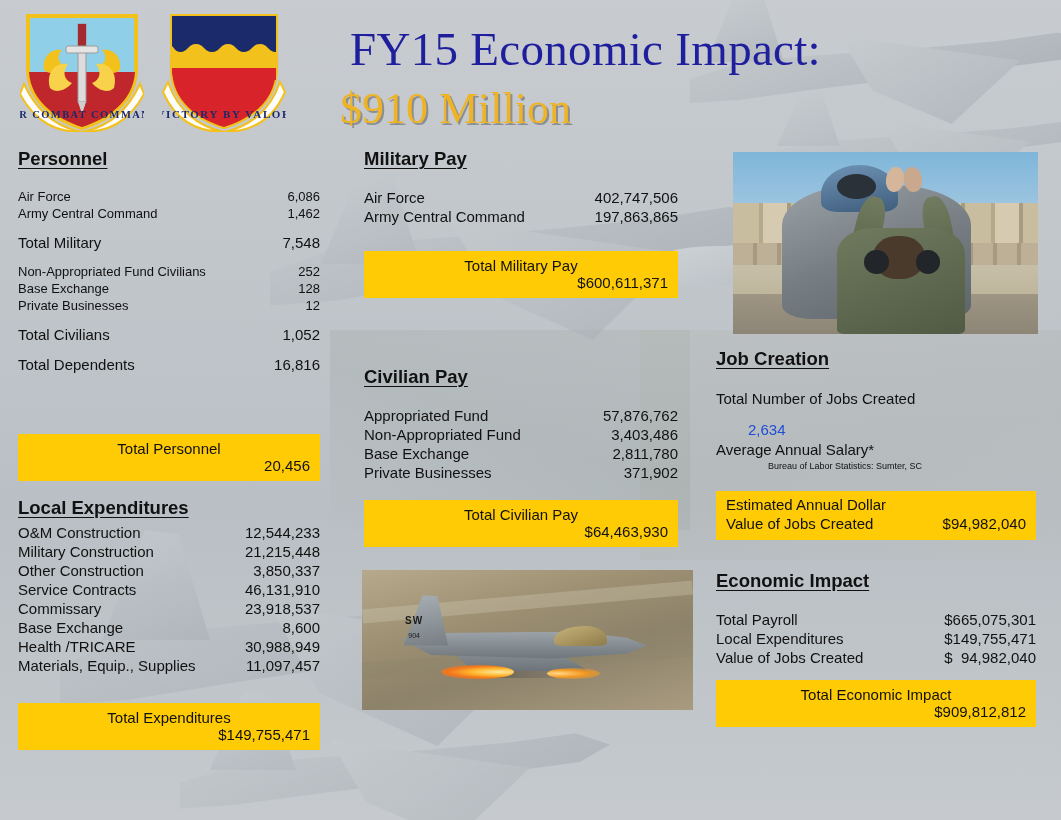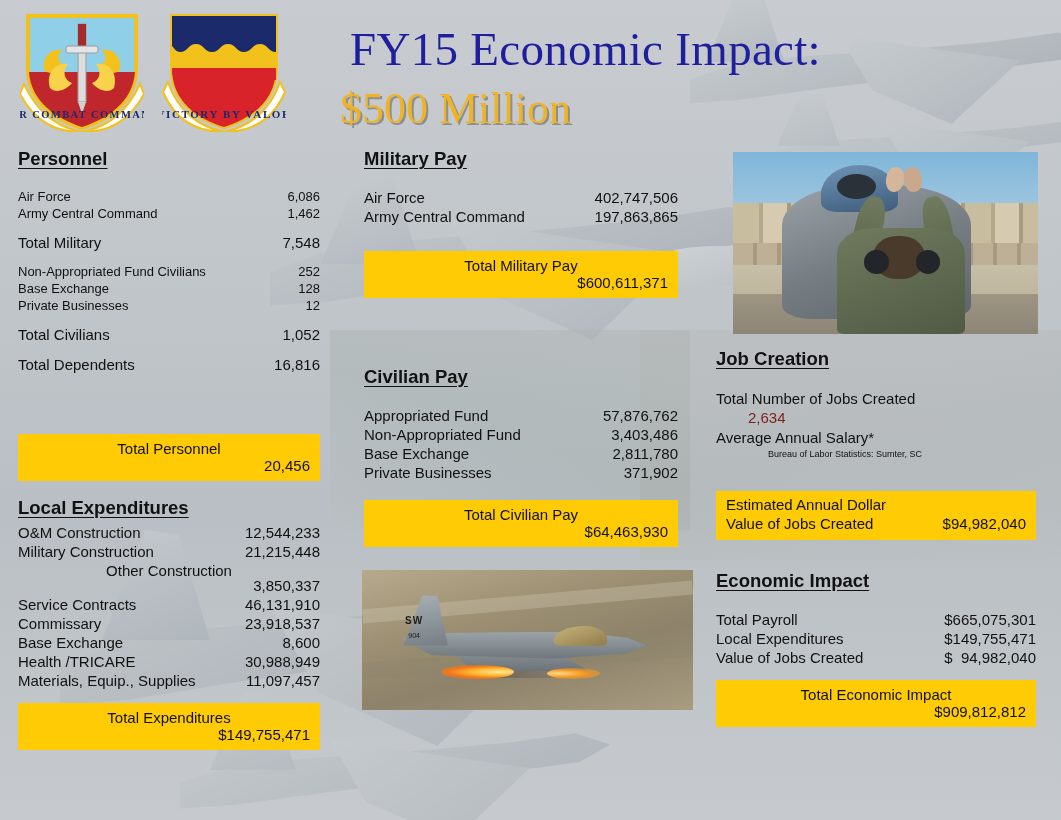--- a/index.html
+++ b/index.html
@@ -243,21 +243,21 @@
       <path d="M10 10 H114 V34 H10 Z" fill="#1b2a6b"></path>
       <path d="M10 34 H114 V46 C106 46 106 38 98 38 C90 38 90 46 82 46 C74 46 74 38 66 38 C58 38 58 46 50 46 C42 46 42 38 34 38 C26 38 26 46 18 46 C14 46 12 42 10 40 Z" fill="#1b2a6b"></path>
       <path d="M10 66 H114 V62 C114 96 88 113 62 121 C36 113 10 96 10 62 Z" fill="#d8232a"></path>
       <path d="M10 62 H114 V74 C106 74 106 66 98 66 C90 66 90 74 82 74 C74 74 74 66 66 66 C58 66 58 74 50 74 C42 74 42 66 34 66 C26 66 26 74 18 74 C14 74 12 70 10 68 Z" fill="#d8232a"></path>
       <path d="M6 76 C16 106 38 121 62 126 C86 121 108 106 118 76 L123 86 C110 116 88 126 62 126 C36 126 14 116 1 86 Z" fill="#fdfdfd" stroke="#f2c11b" stroke-width="2"></path>
       <text x="62" y="112" font-family="Liberation Serif,serif" font-size="11" font-weight="bold" fill="#1a2a6b" text-anchor="middle" letter-spacing="1.6">VICTORY BY VALOR</text>
     </svg>
   </div>
 
   <div class="title-main">FY15 Economic Impact:</div>
-  <div class="title-sub">$500 Million</div>
+  <div class="title-sub">$910 Million</div>
 
   <div class="photo" style="left:733px;top:152px;width:305px;height:182px;">
     <div class="ph1-sky"></div>
       <div class="ph1-hangar"></div>
       <div class="ph1-hangar2"></div>
       <div class="ph1-ground"></div>
     <div class="ph1-jet"></div>
       <div class="ph1-canopy"></div>
       <div class="ph1-helmet"></div>
     <div class="ph1-arm-l"></div>
@@ -335,21 +335,21 @@
     <div class="sec-head">Local Expenditures</div>
     <div style="height:6px;"></div>
     <div class="row big" style="margin-bottom:4px;">
       <span class="lbl">O&amp;M Construction</span>
       <span class="val">12,544,233</span>
     </div>
     <div class="row big" style="margin-bottom:4px;">
       <span class="lbl">Military Construction</span>
       <span class="val">21,215,448</span>
     </div>
-    <div class="row big" style="margin-bottom:4px;flex-direction:column;">
+    <div class="row big" style="margin-bottom:4px;">
       <span class="lbl">Other Construction</span>
       <span class="val">3,850,337</span>
     </div>
     <div class="row big" style="margin-bottom:4px;">
       <span class="lbl">Service Contracts</span>
       <span class="val">46,131,910</span>
     </div>
     <div class="row big" style="margin-bottom:4px;">
       <span class="lbl">Commissary</span>
       <span class="val">23,918,537</span>
@@ -414,21 +414,21 @@
 
   <div class="bar" style="position:absolute;left:364px;top:500px;width:314px;">
     <span class="lbl">Total Civilian Pay</span>
     <span class="val">$64,463,930</span>
   </div>
 
   <div class="section" style="left:716px;top:348px;width:320px;">
     <div class="sec-head">Job Creation</div>
     <div class="spacer-l"></div>
     <div style="font-size:15px;color:#111;">Total Number of Jobs Created</div>
-    <div style="font-size:15px;color:#7f1d1d;padding-left:32px;margin-top:2px;">2,634</div>
+    <div style="font-size:15px;color:#1d4ed8;padding-left:32px;margin-top:14px;">2,634</div>
     <div style="font-size:15px;color:#111;margin-top:3px;">Average Annual Salary*</div>
     <div class="fineprint" style="padding-left:52px;margin-top:3px;">Bureau of Labor Statistics: Sumter, SC</div>
   </div>
 
   <div class="bar two-line" style="position:absolute;left:716px;top:491px;width:320px;">
     <span class="l1">Estimated Annual Dollar</span>
     <span class="l2">
       <span class="lbl">Value of Jobs Created</span>
       <span class="val">$94,982,040</span>
     </span>

